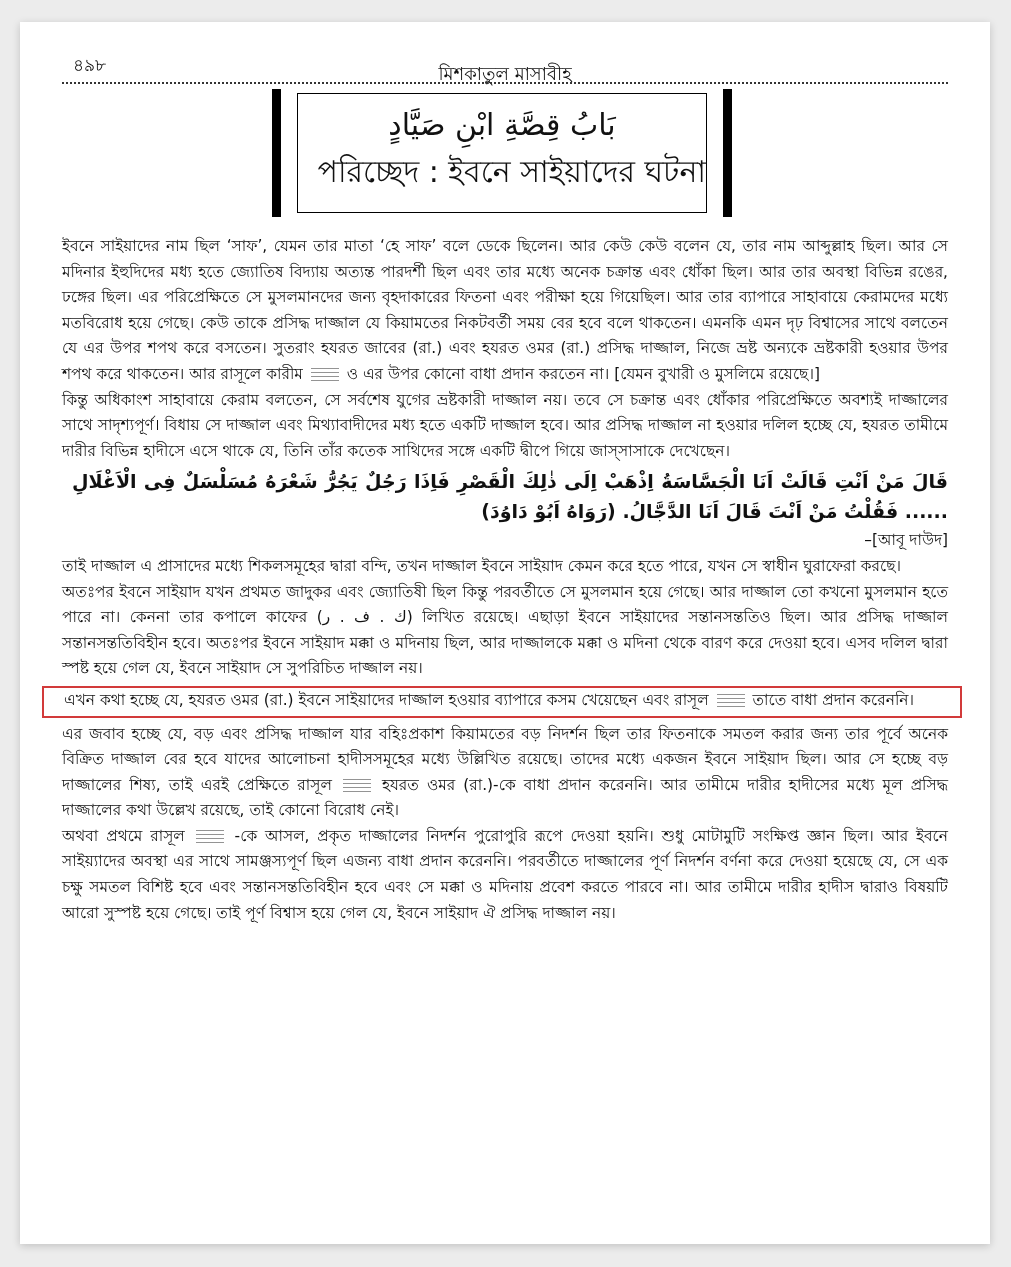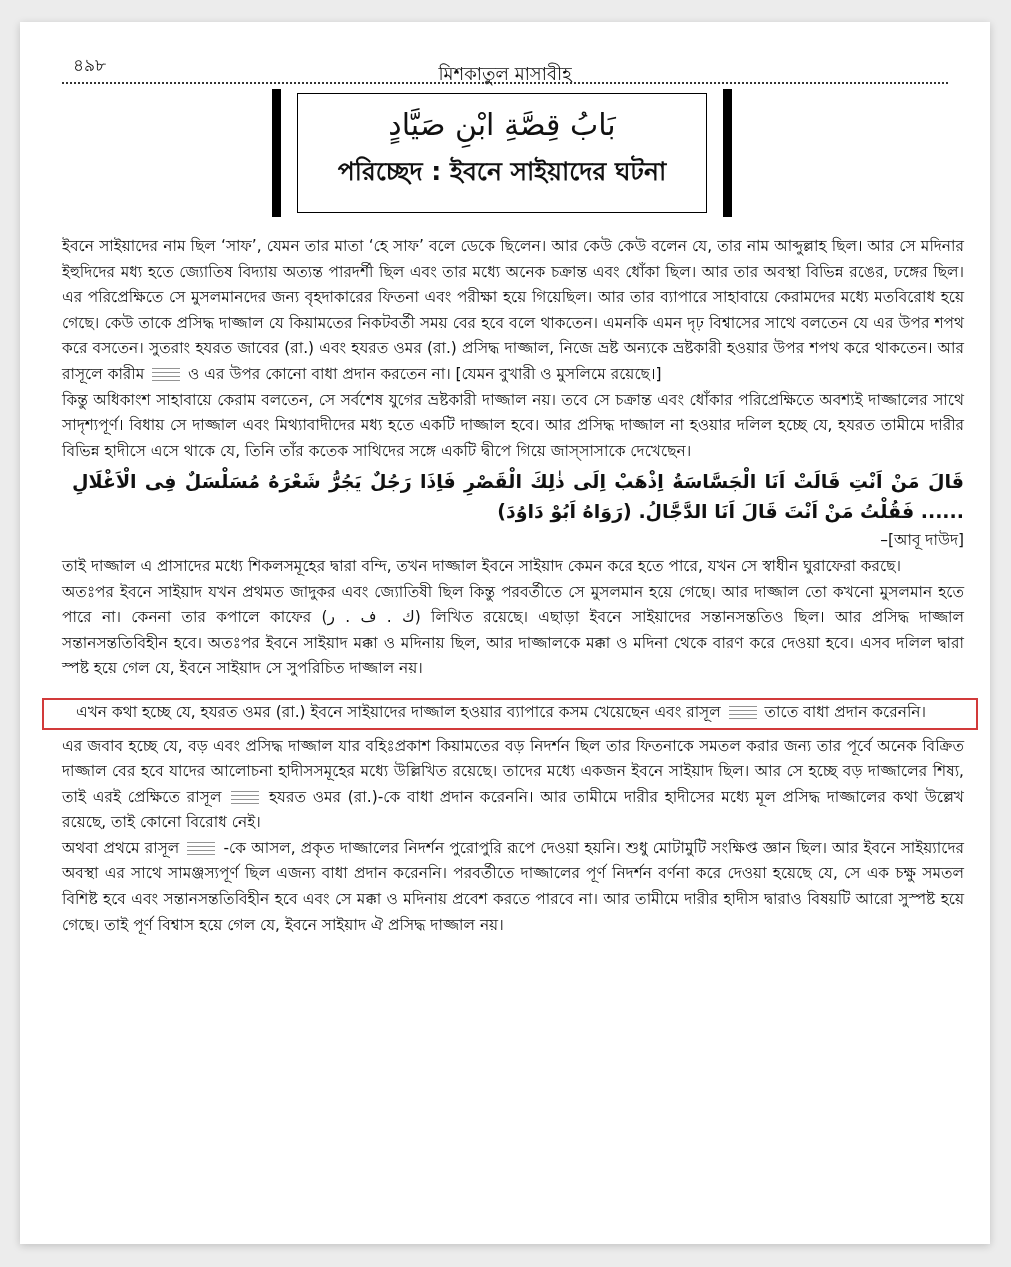--- a/index.html
+++ b/index.html
@@ -53,49 +53,50 @@
     text-align: center;
   }
   .arabic-title {
     font-family: "DejaVu Sans", sans-serif;
     font-size: 30px;
     direction: rtl;
     margin-top: 8px;
     line-height: 46px;
   }
   .bangla-title {
-    font-size: 25px;
-    font-weight: bold;
+    font-size: 30px;
+    font-weight: normal;
     line-height: 40px;
     margin-top: 4px;
+    text-align: right;
   }
   .body-text {
     position: absolute;
-    left: 42px; right: 26px; top: 212px;
+    left: 42px; right: 42px; top: 212px;
     font-size: 15.4px;
     line-height: 25.6px;
     text-align: justify;
   }
   .para { margin: 0; }
   .para-arabic {
     direction: rtl;
     text-align: justify;
     font-size: 19px;
     font-weight: bold;
     line-height: 30px;
     margin: 2px 0 2px 10px;
   }
   .citation {
     text-align: right;
     margin: 0;
   }
   .highlight {
     border: 2px solid #d23a3a;
-    margin: 16px -14px 4px -20px;
-    padding: 0 14px 2px 32px;
+    margin: 4px -14px 4px -20px;
+    padding: 0 14px 2px 20px;
   }
   .salawat {
     display: inline-block;
     width: 28px; height: 14px;
     vertical-align: middle;
     background:
       repeating-linear-gradient(0deg, #666 0 1px, transparent 1px 4px);
     opacity: 0.7;
     margin: 0 3px;
   }

